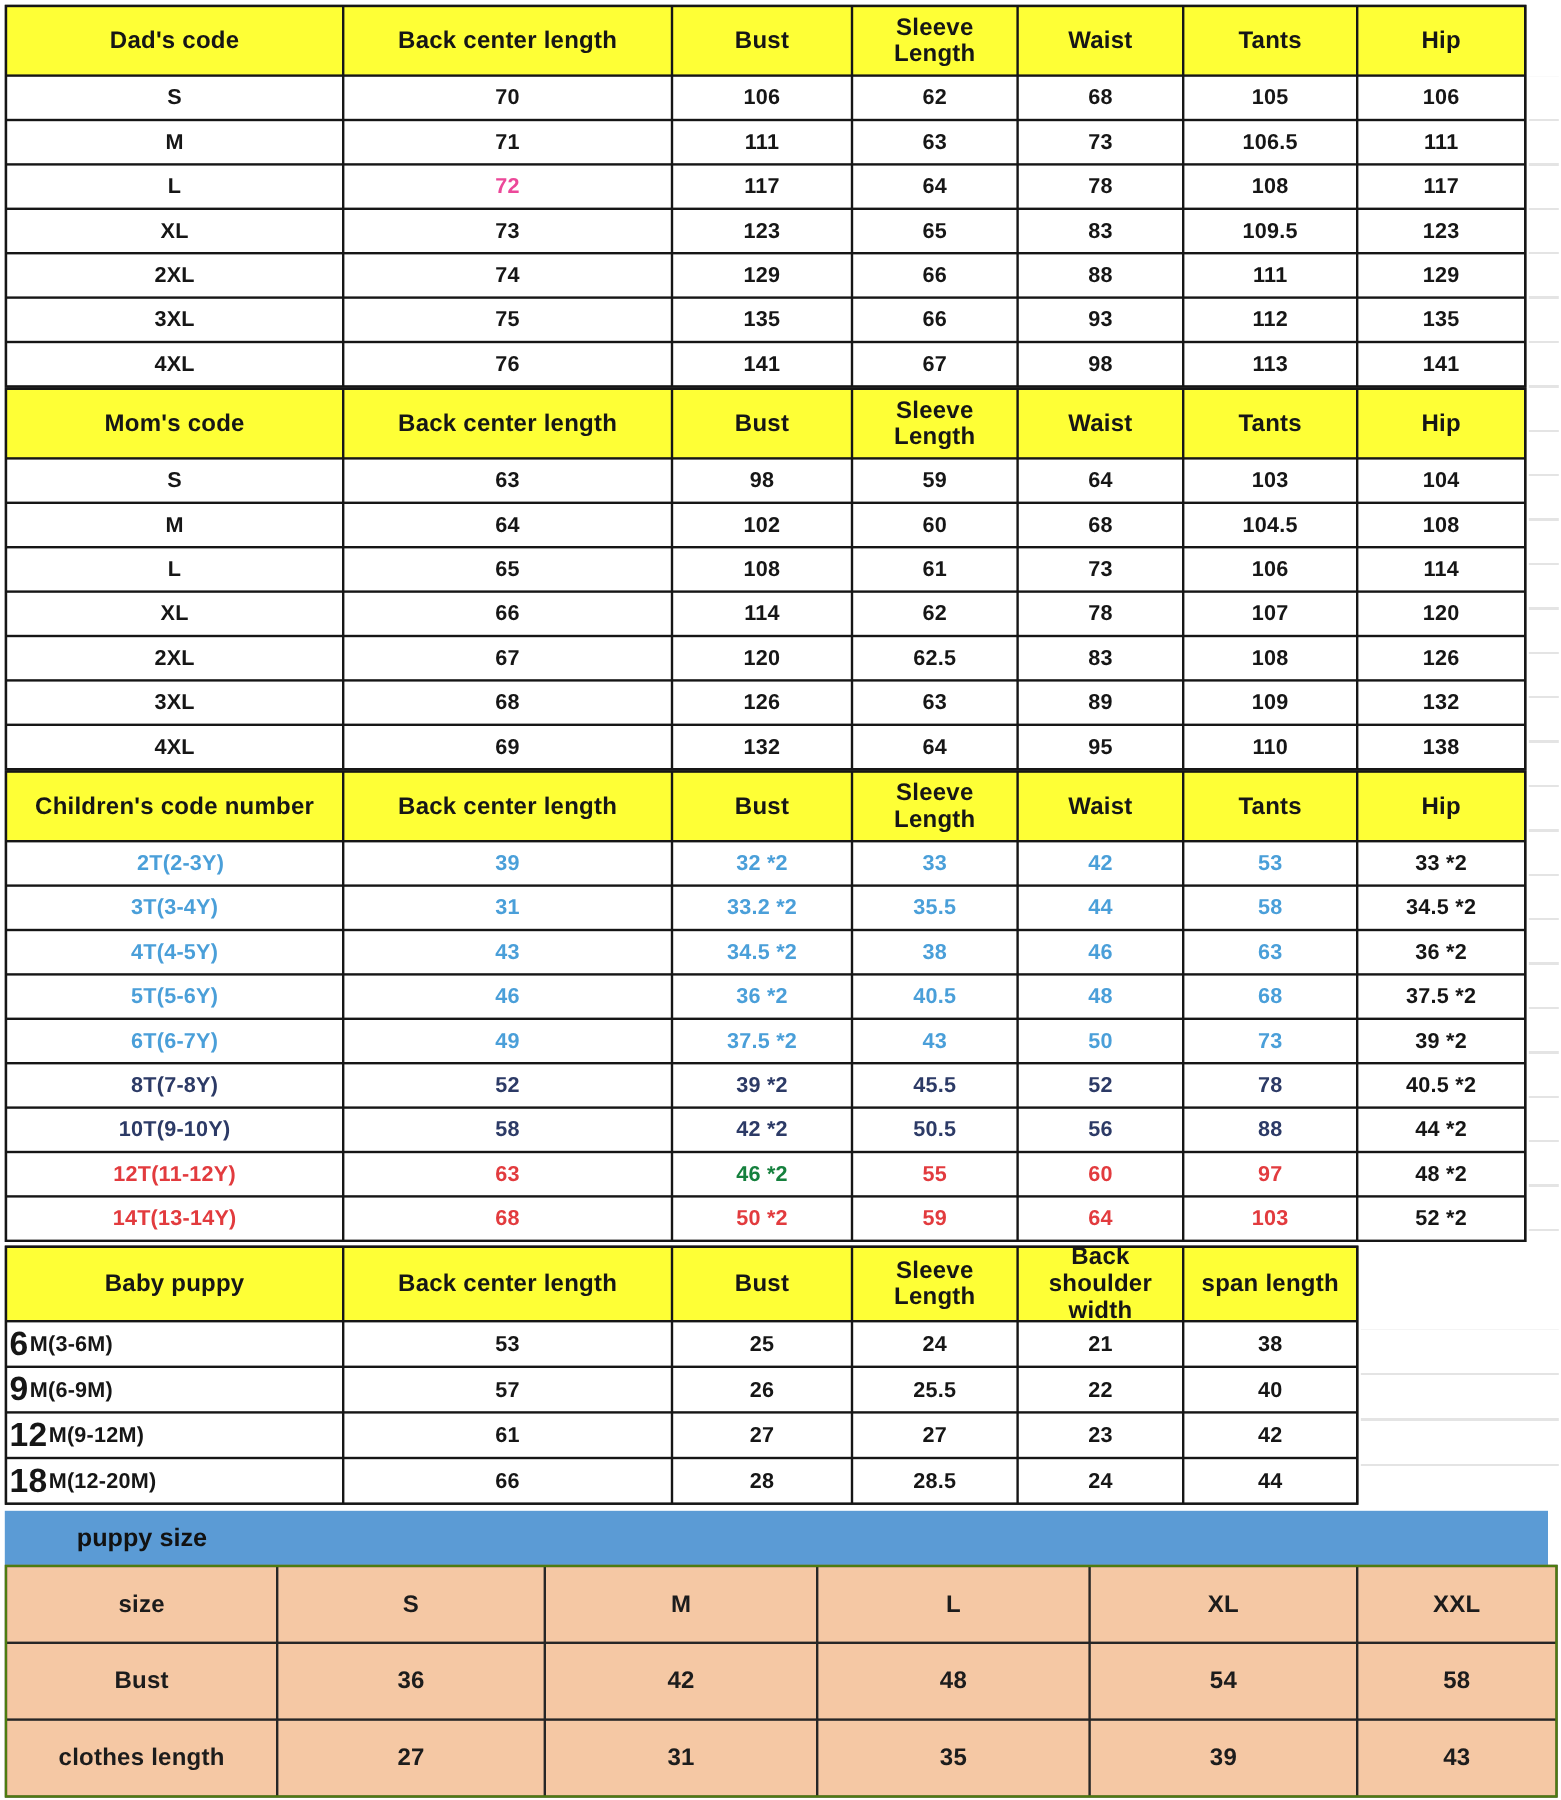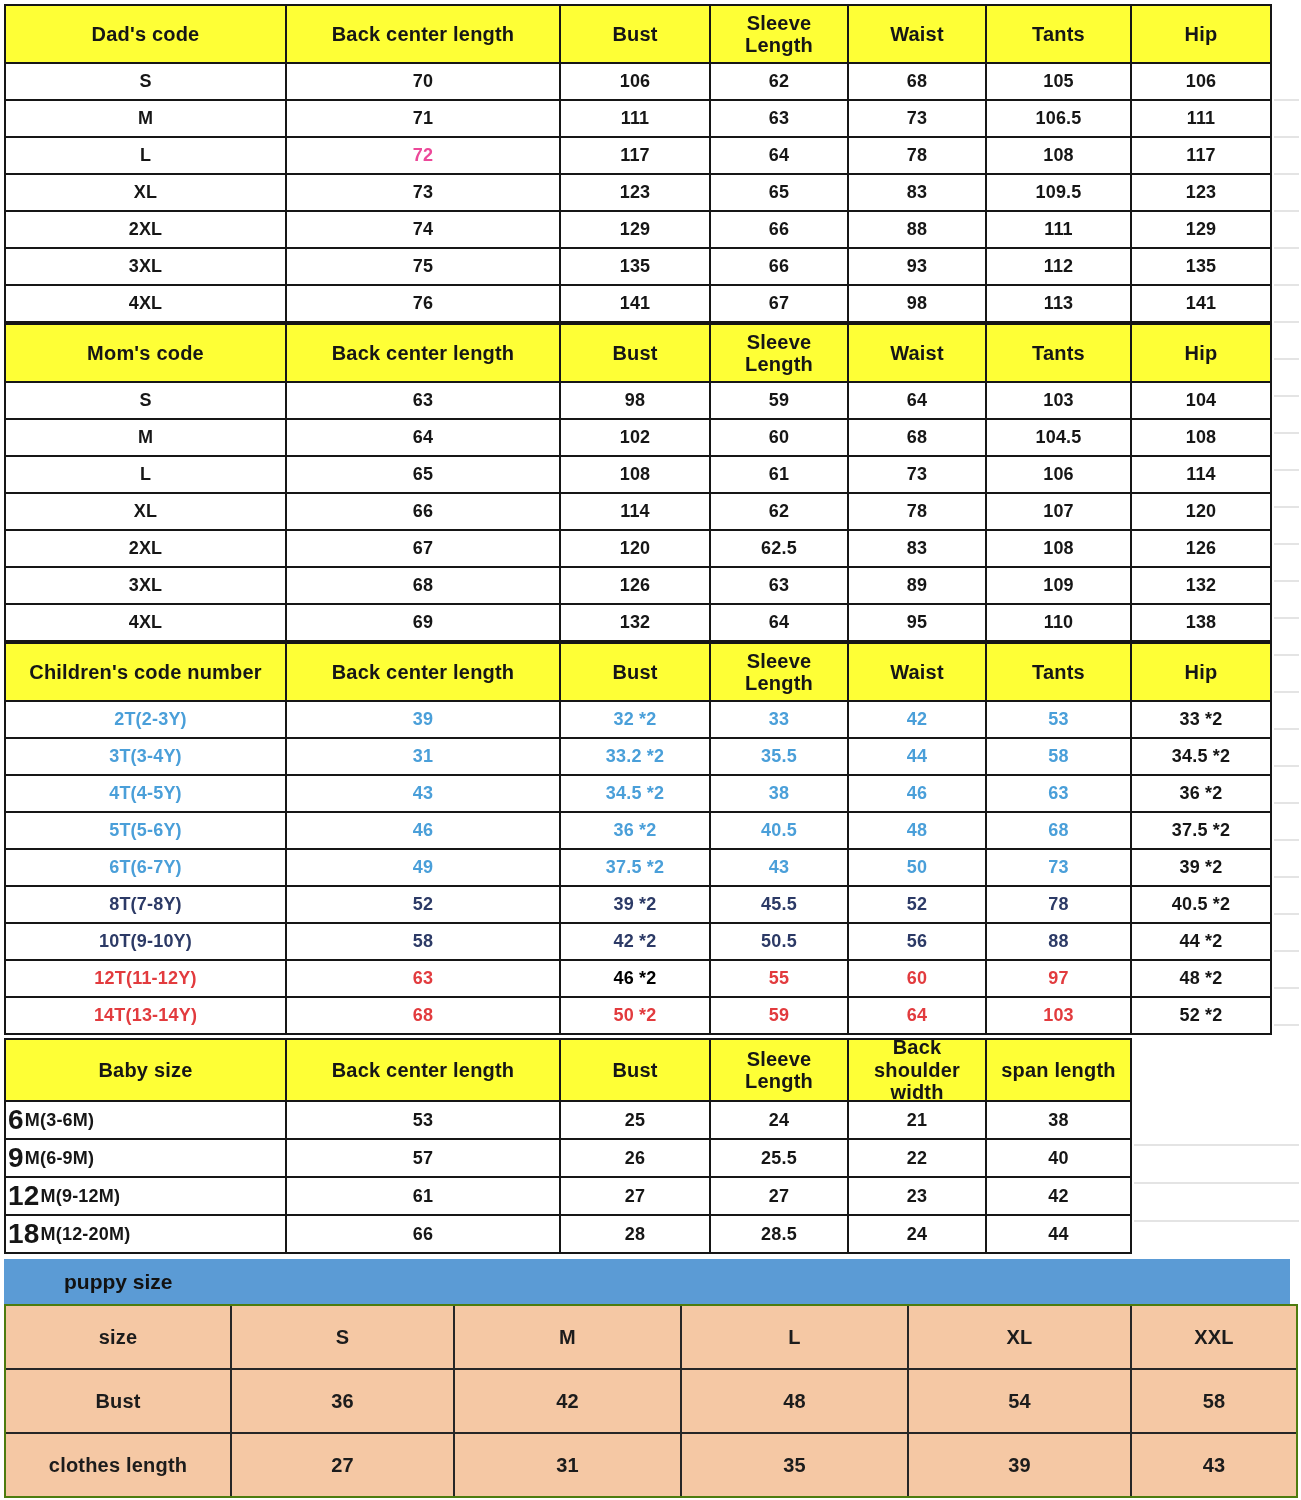--- a/index.html
+++ b/index.html
@@ -225,36 +225,36 @@
       <div class="cell" style="color: rgb(22, 22, 22);">40.5 *2</div>
       <div class="cell" style="color: rgb(44, 58, 102);">10T(9-10Y)</div>
       <div class="cell" style="color: rgb(44, 58, 102);">58</div>
       <div class="cell" style="color: rgb(44, 58, 102);">42 *2</div>
       <div class="cell" style="color: rgb(44, 58, 102);">50.5</div>
       <div class="cell" style="color: rgb(44, 58, 102);">56</div>
       <div class="cell" style="color: rgb(44, 58, 102);">88</div>
       <div class="cell" style="color: rgb(22, 22, 22);">44 *2</div>
       <div class="cell" style="color: rgb(226, 59, 62);">12T(11-12Y)</div>
       <div class="cell" style="color: rgb(226, 59, 62);">63</div>
-      <div class="cell" style="color: #000000;">46 *2</div>
+      <div class="cell" style="color: #15803d;">46 *2</div>
       <div class="cell" style="color: rgb(226, 59, 62);">55</div>
       <div class="cell" style="color: rgb(226, 59, 62);">60</div>
       <div class="cell" style="color: rgb(226, 59, 62);">97</div>
       <div class="cell" style="color: rgb(22, 22, 22);">48 *2</div>
       <div class="cell" style="color: rgb(226, 59, 62);">14T(13-14Y)</div>
       <div class="cell" style="color: rgb(226, 59, 62);">68</div>
       <div class="cell" style="color: rgb(226, 59, 62);">50 *2</div>
       <div class="cell" style="color: rgb(226, 59, 62);">59</div>
       <div class="cell" style="color: rgb(226, 59, 62);">64</div>
       <div class="cell" style="color: rgb(226, 59, 62);">103</div>
       <div class="cell" style="color: rgb(22, 22, 22);">52 *2</div>
     </div>
 
   <div id="baby" class="grid babyg">
-      <div class="cell hcell">Baby size</div>
+      <div class="cell hcell">Baby puppy</div>
       <div class="cell hcell">Back center length</div>
       <div class="cell hcell">Bust</div>
       <div class="cell hcell">Sleeve
 Length</div>
       <div class="cell hcell">Back
 shoulder width</div>
       <div class="cell hcell">span length</div>
       <div class="cell baby-label">
         <span class="big">6</span>
         <span>M(3-6M)</span>

